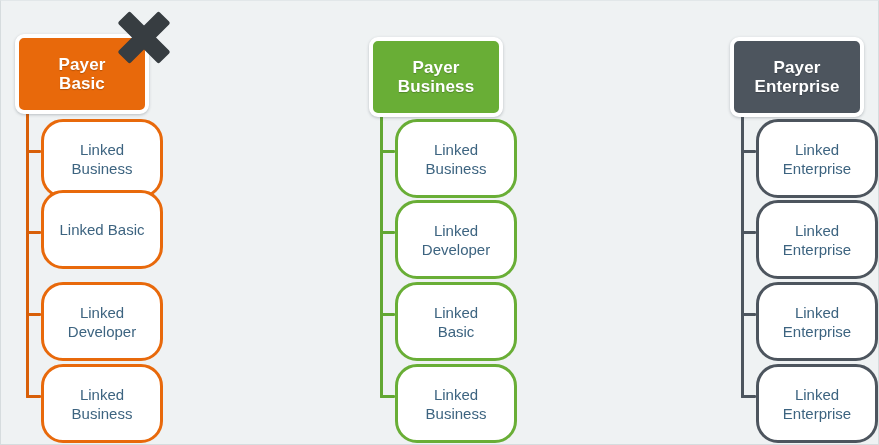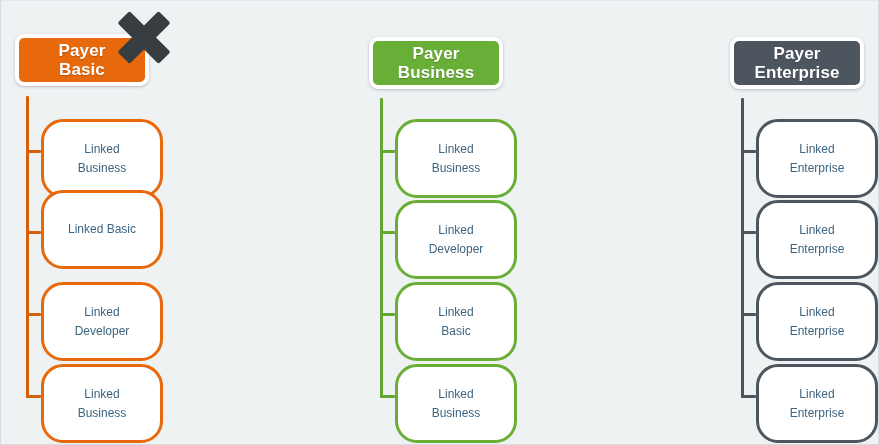--- a/index.html
+++ b/index.html
@@ -31,21 +31,21 @@
     position:absolute;
     height:3px;
     width:15px;
     border-radius:1px;
   }
 
   
   .payer{
     position:absolute;
     box-sizing:border-box;
-    width:134px;height:52px;
+    width:134px;height:80px;
     border-radius:9px;
     border:4px solid #ffffff;
     display:flex;align-items:center;justify-content:center;
     text-align:center;
     color:#ffffff;
     font-size:17px;
     font-weight:bold;
     line-height:19px;
     letter-spacing:.1px;
     text-shadow:0 1px 1px rgba(0,0,0,.22);
@@ -58,21 +58,21 @@
   .child{
     position:absolute;
     box-sizing:border-box;
     width:122px;height:79px;
     background:#ffffff;
     border-radius:22px;
     border:3px solid #cccccc;
     display:flex;align-items:center;justify-content:center;
     text-align:center;
     color:#3d6480;
-    font-size:12px;
+    font-size:15px;
     line-height:19px;
     z-index:2;
   }
   .child span{display:block;padding:0 4px;}
 
   
   .c-basic .payer{background:#e8690b;}
   .c-basic .child{border-color:#e8690b;}
   .c-basic .trunk,.c-basic .stub{background:#d85f08;}
 

